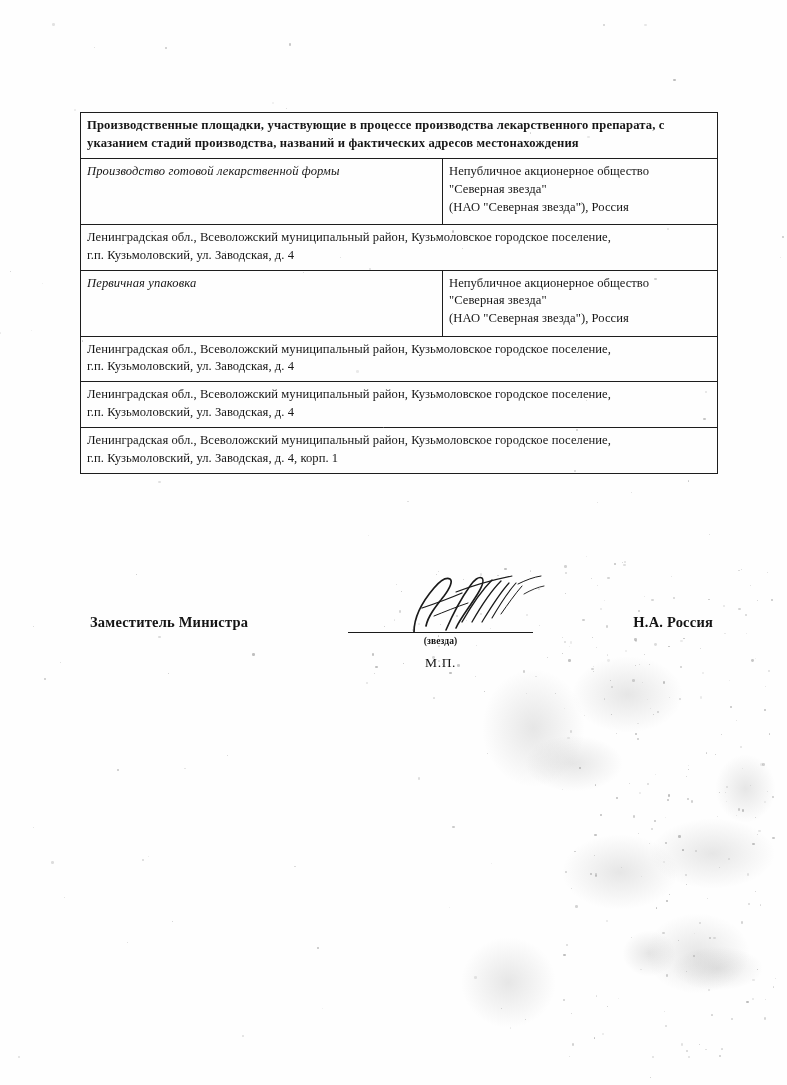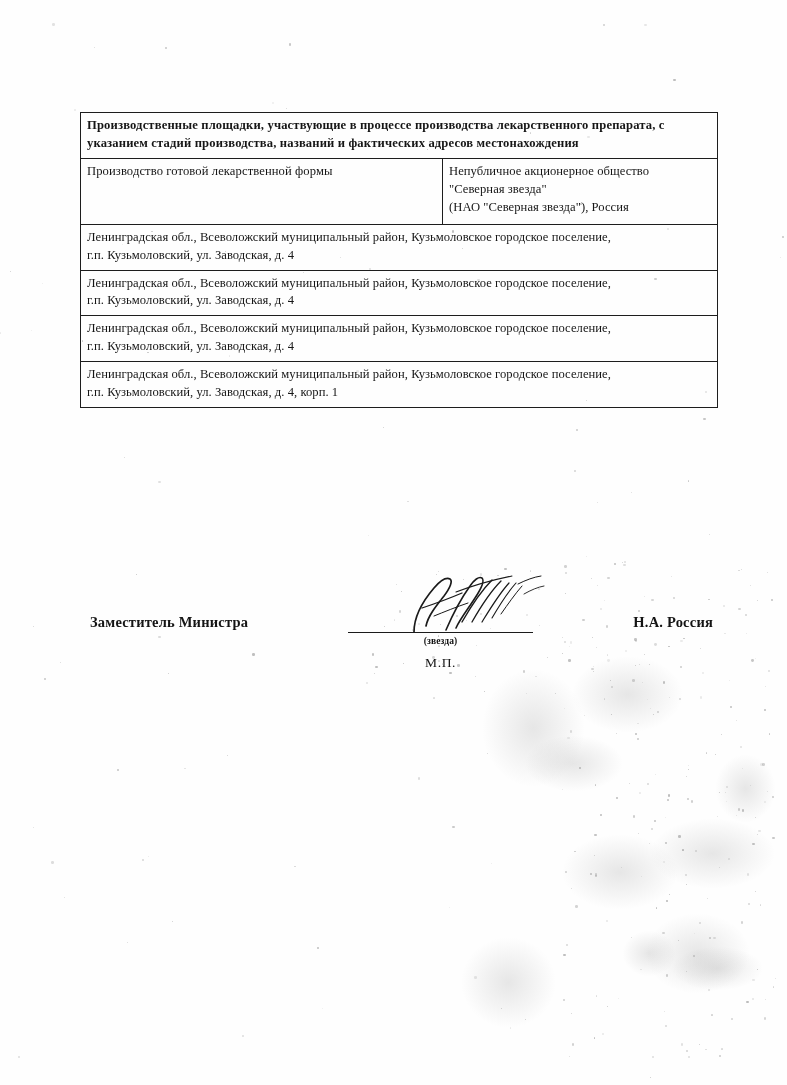--- a/index.html
+++ b/index.html
@@ -71,20 +71,21 @@
   }
   td.hdr {
     font-weight: bold;
     font-size: 13.2px;
     line-height: 1.45;
     letter-spacing: .15px;
     padding: 5px 7px 6px 7px;
   }
   td.stage {
     width: 362px;
+    font-style: italic;
     font-size: 12.8px;
     letter-spacing: .1px;
     height: 56px;
   }
   td.org {
     font-size: 12.6px;
     letter-spacing: .05px;
   }
   td.addr {
     font-size: 12.4px;
@@ -180,20 +181,28 @@
           <span class="org-line">(НАО "Северная звезда"), Россия</span>
         </td>
       </tr>
       <tr>
         <td class="addr" colspan="2">
           <span class="addr-line">Ленинградская обл., Всеволожский муниципальный район, Кузьмоловское городское поселение,</span>
           <span class="addr-line">г.п. Кузьмоловский, ул. Заводская, д. 4</span>
         </td>
       </tr>
 
+      <tr>
+        <td class="stage">Первичная упаковка</td>
+        <td class="org">
+          <span class="org-line">Непубличное акционерное общество</span>
+          <span class="org-line">"Северная звезда"</span>
+          <span class="org-line">(НАО "Северная звезда"), Россия</span>
+        </td>
+      </tr>
       <tr>
         <td class="addr" colspan="2">
           <span class="addr-line">Ленинградская обл., Всеволожский муниципальный район, Кузьмоловское городское поселение,</span>
           <span class="addr-line">г.п. Кузьмоловский, ул. Заводская, д. 4</span>
         </td>
       </tr>
 
       <tr>
         <td class="addr" colspan="2">
           <span class="addr-line">Ленинградская обл., Всеволожский муниципальный район, Кузьмоловское городское поселение,</span>

